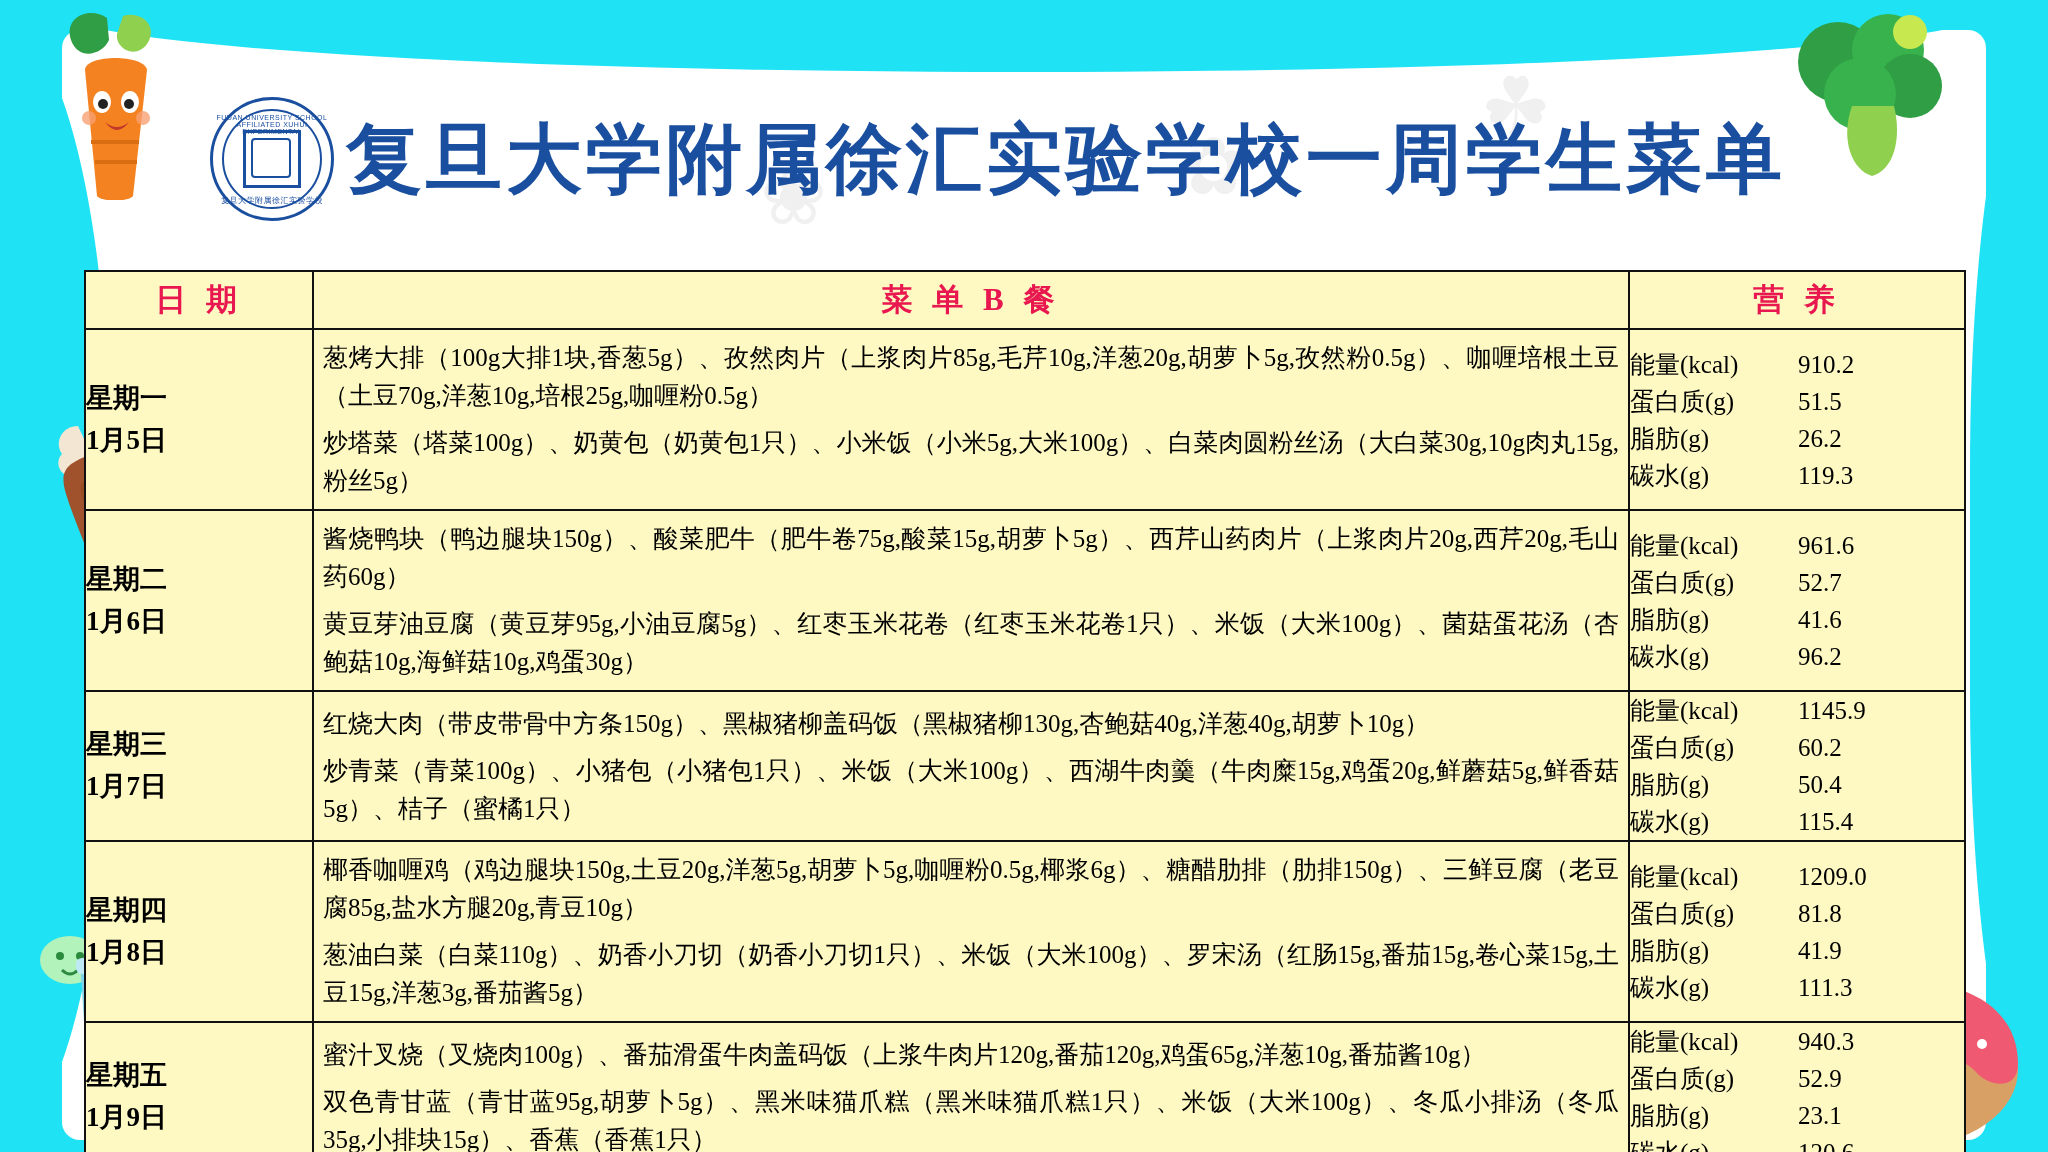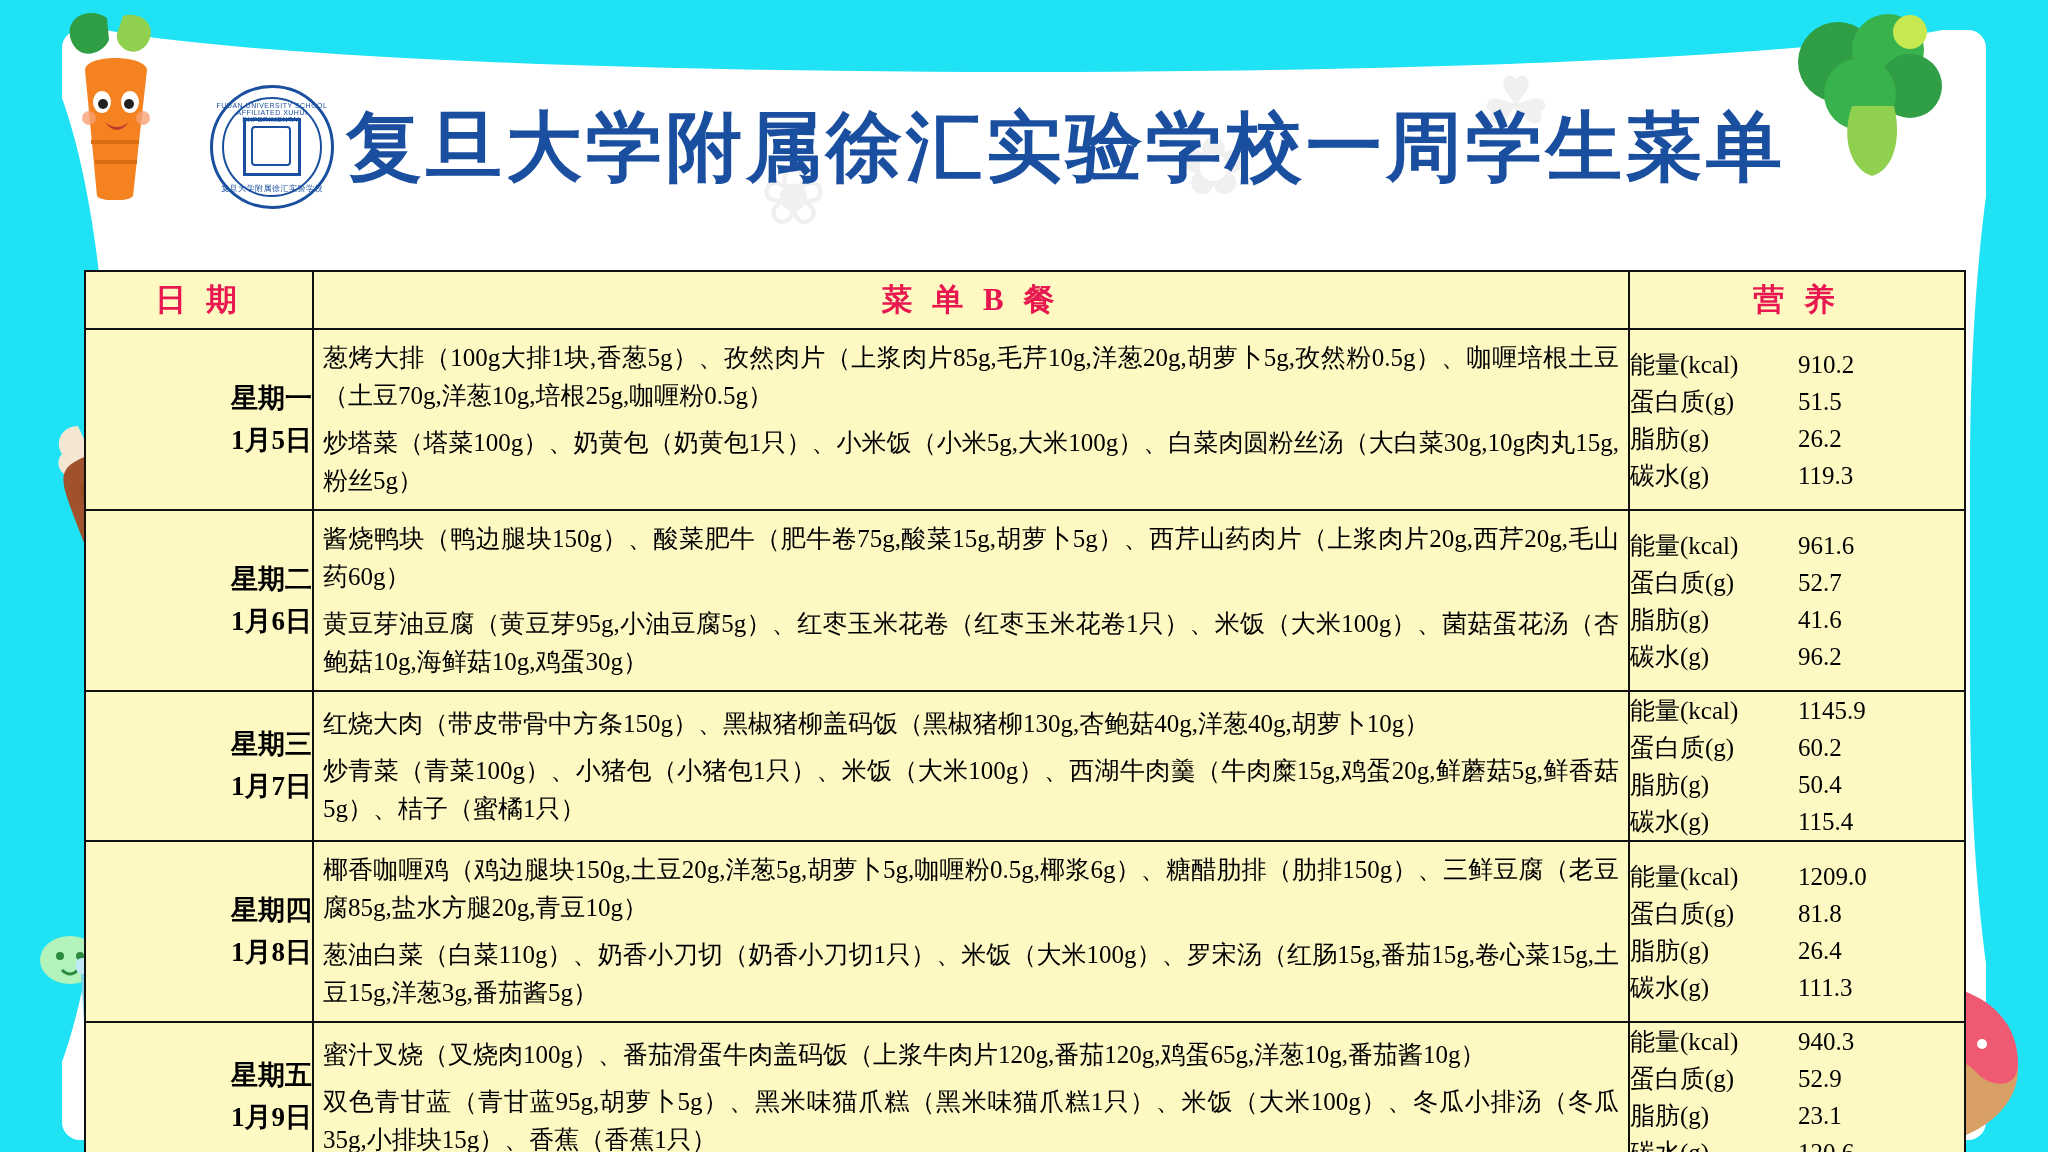--- a/index.html
+++ b/index.html
@@ -122,21 +122,21 @@
     color: #f0f0f0;
     font-size: 80px;
     font-family: "Liberation Serif", serif;
     user-select: none;
   }
 
   
   .header {
     position: absolute;
     left: 210px;
-    top: 88px;
+    top: 100px;
     width: 1700px;
     height: 118px;
     display: flex;
     align-items: center;
   }
   .school-seal {
     width: 118px;
     height: 118px;
     border-radius: 50%;
     border: 3px solid #1a4fa0;
@@ -210,21 +210,21 @@
     font-family: "Liberation Serif", serif;
     font-weight: bold;
     font-size: 31px;
     letter-spacing: 6px;
   }
   .th-date { color: #e8174f; }
   .th-menu { color: #e8174f; }
   .th-nutri { color: #e8174f; }
 
   .day-cell {
-    text-align: right;
+    text-align: left;
     font-family: "Liberation Serif", serif;
     font-weight: bold;
     font-size: 27px;
     color: #000;
     line-height: 1.55;
   }
   .menu-cell {
     font-family: "Liberation Serif", serif;
     font-size: 25px;
     color: #000;
@@ -448,21 +448,21 @@
           <div class="nutri-row">
             <span class="nutri-label">能量(kcal)</span>
             <span class="nutri-value">1209.0</span>
           </div>
           <div class="nutri-row">
             <span class="nutri-label">蛋白质(g)</span>
             <span class="nutri-value">81.8</span>
           </div>
           <div class="nutri-row">
             <span class="nutri-label">脂肪(g)</span>
-            <span class="nutri-value">26.4</span>
+            <span class="nutri-value">41.9</span>
           </div>
           <div class="nutri-row">
             <span class="nutri-label">碳水(g)</span>
             <span class="nutri-value">111.3</span>
           </div>
         </td>
       </tr>
 
       <tr class="row-h2">
         <td class="day-cell">

